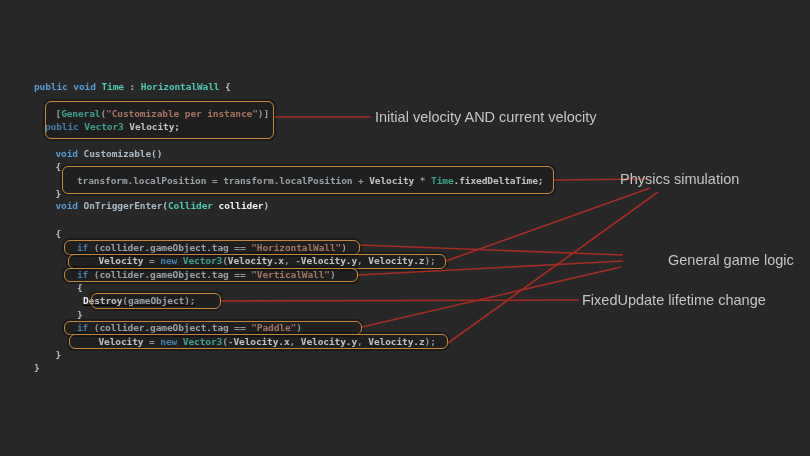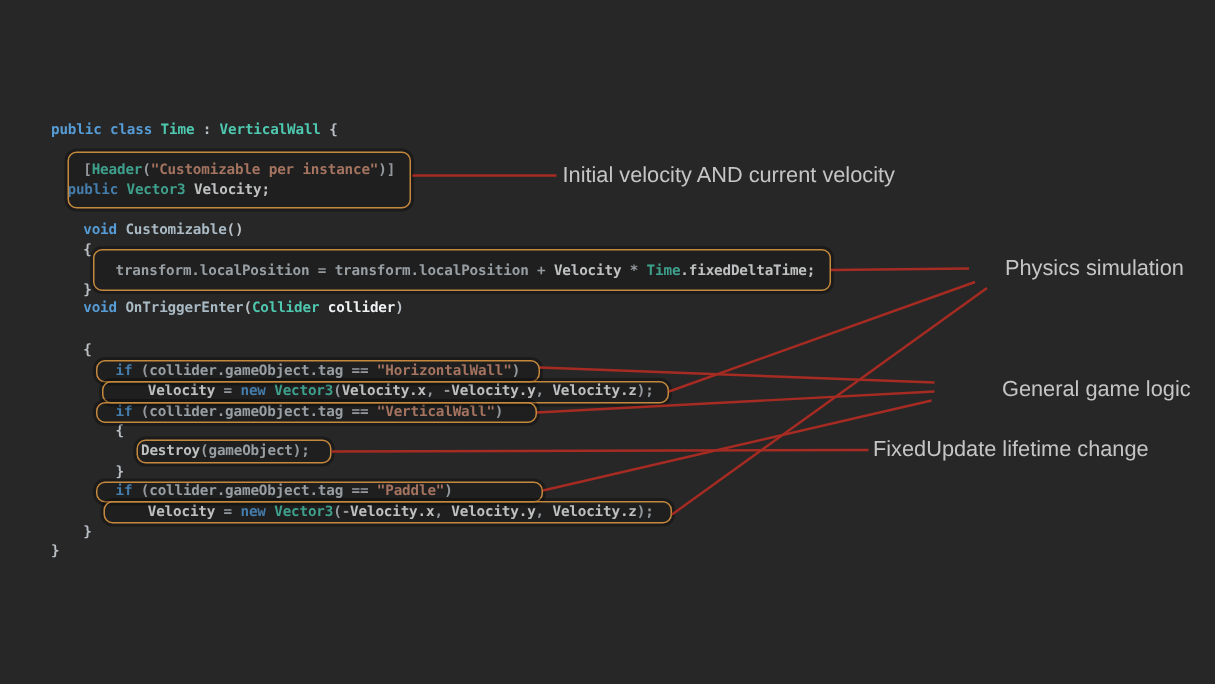--- a/index.html
+++ b/index.html
@@ -46,37 +46,37 @@
     color:var(--label_text);
     white-space:nowrap;
   }
   #connector-svg{position:absolute;left:0;top:0;}
 </style>
 </head>
 <body>
 
 <div id="canvas" style="--background: #272727; --keyword: #569CD6; --type: #4EC9B0; --string: #CE9178; --ident: #BFC7CD; --bright: #EFF1F2; --method: #A9BAC4; --punct: #B9BFC5; --box_border: #C4873C; --connector: #A62B22; --label_text: #C5C5C5;">
   <div id="code">
-      <div class="code-line" style="top: 80px; left: 34px;"><span class="tok-keyword">public class </span><span class="tok-type">Time</span><span class="tok-punct"> : </span><span class="tok-type">VerticalWall</span><span class="tok-punct"> {</span></div>
+      <div class="code-line" style="top: 80px; left: 34px;"><span class="tok-keyword">public void </span><span class="tok-type">Time</span><span class="tok-punct"> : </span><span class="tok-type">HorizontalWall</span><span class="tok-punct"> {</span></div>
       <div class="code-line" style="top: 93.4px; left: 34px;"></div>
-      <div class="code-line" style="top: 106.8px; left: 55.5px;"><span class="tok-punct">[</span><span class="tok-type">Header</span><span class="tok-punct">(</span><span class="tok-string">"Customizable per instance"</span><span class="tok-punct">)]</span></div>
+      <div class="code-line" style="top: 106.8px; left: 55.5px;"><span class="tok-punct">[</span><span class="tok-type">General</span><span class="tok-punct">(</span><span class="tok-string">"Customizable per instance"</span><span class="tok-punct">)]</span></div>
       <div class="code-line" style="top: 120.2px; left: 45px;"><span class="tok-keyword">public </span><span class="tok-type">Vector3</span><span class="tok-bright"> Velocity;</span></div>
       <div class="code-line" style="top: 133.6px; left: 34px;"></div>
       <div class="code-line" style="top: 147px; left: 55.5px;"><span class="tok-keyword">void </span><span class="tok-method">Customizable</span><span class="tok-punct">()</span></div>
       <div class="code-line" style="top: 160.4px; left: 55.5px;"><span class="tok-punct">{</span></div>
       <div class="code-line" style="top: 173.8px; left: 77px;"><span class="tok-ident">transform.localPosition </span><span class="tok-punct">= </span><span class="tok-ident">transform.localPosition </span><span class="tok-punct">+ </span><span class="tok-bright">Velocity </span><span class="tok-punct">* </span><span class="tok-type">Time</span><span class="tok-bright">.fixedDeltaTime;</span></div>
       <div class="code-line" style="top: 187.2px; left: 55.5px;"><span class="tok-punct">}</span></div>
       <div class="code-line" style="top: 200.6px; left: 34px;"></div>
       <div class="code-line" style="top: 199px; left: 55.5px;"><span class="tok-keyword">void </span><span class="tok-method">OnTriggerEnter</span><span class="tok-punct">(</span><span class="tok-type">Collider</span><span class="tok-bright"> collider</span><span class="tok-punct">)</span></div>
       <div class="code-line" style="top: 227.4px; left: 55.5px;"><span class="tok-punct">{</span></div>
       <div class="code-line" style="top: 240.8px; left: 77px;"><span class="tok-keyword">if </span><span class="tok-punct">(</span><span class="tok-ident">collider.gameObject.tag </span><span class="tok-punct">== </span><span class="tok-string">"HorizontalWall"</span><span class="tok-punct">)</span></div>
       <div class="code-line" style="top: 254.2px; left: 98.5px;"><span class="tok-bright">Velocity </span><span class="tok-punct">= </span><span class="tok-keyword">new </span><span class="tok-type">Vector3</span><span class="tok-punct">(</span><span class="tok-bright">Velocity.x</span><span class="tok-punct">, -</span><span class="tok-bright">Velocity.y</span><span class="tok-punct">, </span><span class="tok-bright">Velocity.z</span><span class="tok-punct">);</span></div>
       <div class="code-line" style="top: 267.6px; left: 77px;"><span class="tok-keyword">if </span><span class="tok-punct">(</span><span class="tok-ident">collider.gameObject.tag </span><span class="tok-punct">== </span><span class="tok-string">"VerticalWall"</span><span class="tok-punct">)</span></div>
       <div class="code-line" style="top: 281px; left: 77px;"><span class="tok-punct">{</span></div>
-      <div class="code-line" style="top: 294.4px; left: 94px;"><span class="tok-bright">Destroy</span><span class="tok-punct">(</span><span class="tok-ident">gameObject</span><span class="tok-punct">);</span></div>
+      <div class="code-line" style="top: 294.4px; left: 83px; text-decoration: underline;"><span class="tok-bright">Destroy</span><span class="tok-punct">(</span><span class="tok-ident">gameObject</span><span class="tok-punct">);</span></div>
       <div class="code-line" style="top: 307.8px; left: 77px;"><span class="tok-punct">}</span></div>
       <div class="code-line" style="top: 321.2px; left: 77px;"><span class="tok-keyword">if </span><span class="tok-punct">(</span><span class="tok-ident">collider.gameObject.tag </span><span class="tok-punct">== </span><span class="tok-string">"Paddle"</span><span class="tok-punct">)</span></div>
       <div class="code-line" style="top: 334.6px; left: 98.5px;"><span class="tok-bright">Velocity </span><span class="tok-punct">= </span><span class="tok-keyword">new </span><span class="tok-type">Vector3</span><span class="tok-punct">(-</span><span class="tok-bright">Velocity.x</span><span class="tok-punct">, </span><span class="tok-bright">Velocity.y</span><span class="tok-punct">, </span><span class="tok-bright">Velocity.z</span><span class="tok-punct">);</span></div>
       <div class="code-line" style="top: 348px; left: 55.5px;"><span class="tok-punct">}</span></div>
       <div class="code-line" style="top: 361.4px; left: 34px;"><span class="tok-punct">}</span></div>
     </div>
   <div id="boxes">
       <div class="hl-box" style="left: 45px; top: 101px; width: 229px; height: 38px;"></div>
       <div class="hl-box" style="left: 62px; top: 166px; width: 492px; height: 28px;"></div>
       <div class="hl-box" style="left: 64px; top: 240px; width: 296px; height: 14.8px;"></div>
@@ -91,17 +91,17 @@
       <line x1="554" y1="180" x2="646" y2="179" stroke="#A62B22" stroke-width="1.6"></line>
       <line x1="650" y1="188" x2="446" y2="261" stroke="#A62B22" stroke-width="1.6"></line>
       <line x1="658" y1="192" x2="448" y2="343" stroke="#A62B22" stroke-width="1.6"></line>
       <line x1="623" y1="255" x2="360" y2="245" stroke="#A62B22" stroke-width="1.6"></line>
       <line x1="623" y1="261" x2="358" y2="275" stroke="#A62B22" stroke-width="1.6"></line>
       <line x1="621" y1="267" x2="362" y2="327" stroke="#A62B22" stroke-width="1.6"></line>
       <line x1="579" y1="300" x2="221" y2="301" stroke="#A62B22" stroke-width="1.6"></line>
     </svg>
   <div id="labels">
       <div class="ann-label" style="left: 375px; top: 117px;">Initial velocity AND current velocity</div>
-      <div class="ann-label" style="left: 670px; top: 179px; text-align: right;">Physics simulation</div>
+      <div class="ann-label" style="left: 620px; top: 179px; text-align: right;">Physics simulation</div>
       <div class="ann-label" style="left: 628px; top: 260px; margin-left: 40px;">General game logic</div>
       <div class="ann-label" style="left: 582px; top: 300px;">FixedUpdate lifetime change</div>
     </div>
 </div>
 
 </body></html>

